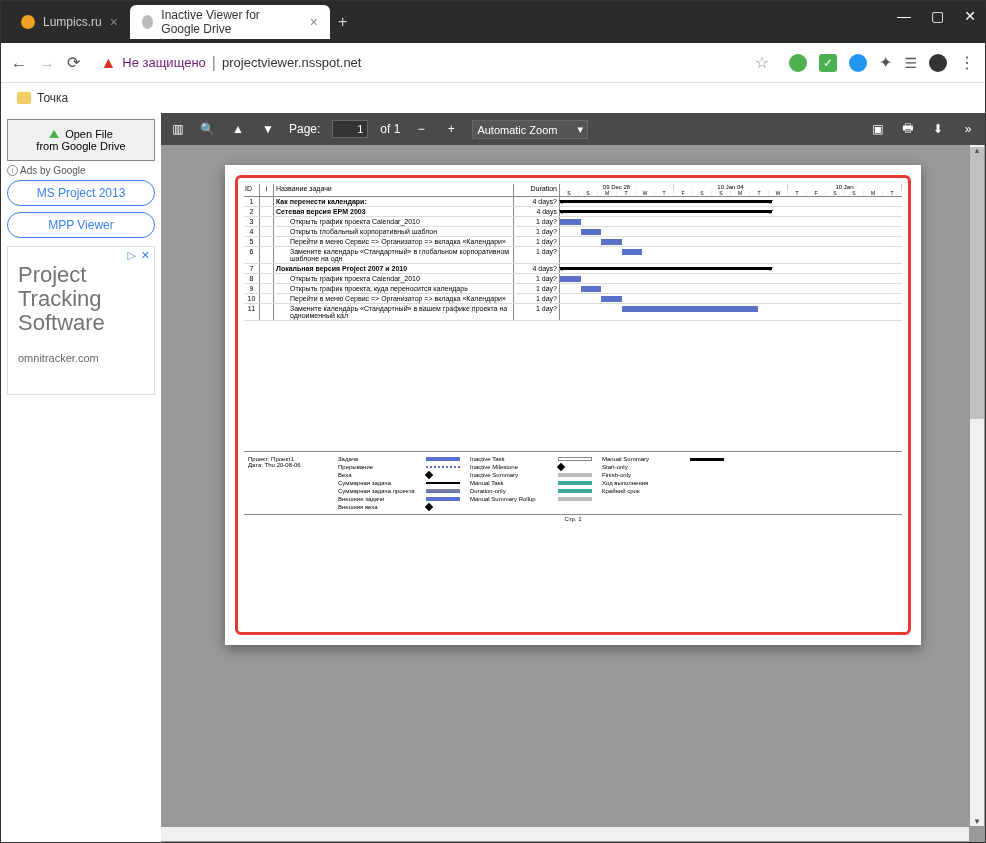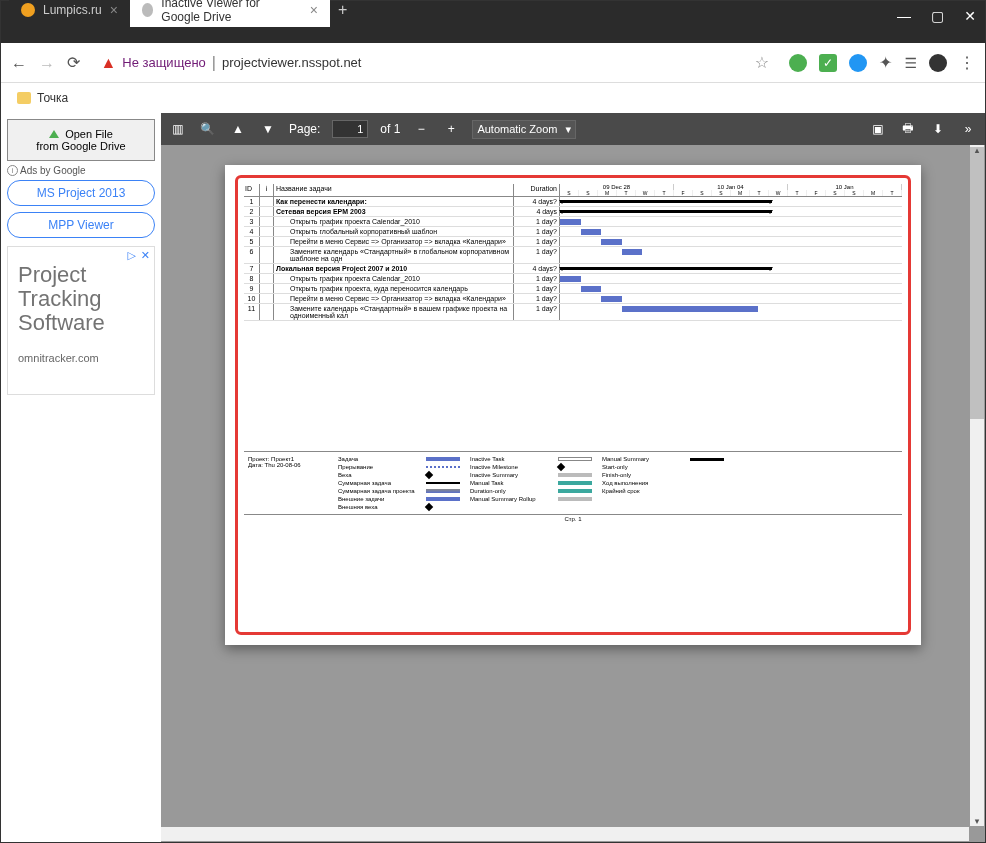--- a/index.html
+++ b/index.html
@@ -1,20 +1,20 @@
 <!DOCTYPE html>
 <html><head>
 <meta charset="utf-8">
 <style>
 * { margin: 0; padding: 0; box-sizing: border-box; font-family: Arial, sans-serif; }
 body { background: #fff; width: 986px; height: 843px; overflow: hidden; position: relative; }
 
 
 .browser-frame { border: 1px solid #333; width: 986px; height: 843px; background: #fff; }
-.title-bar { background: #2b2b2b; height: 42px; display: flex; align-items: flex-end; padding: 16px 8px; }
+.title-bar { background: #2b2b2b; height: 42px; display: flex; align-items: flex-end; padding: 4px 8px; }
 .win-controls { position: absolute; top: 8px; right: 10px; display: flex; gap: 20px; color: #fff; }
 .win-controls span { cursor: default; font-size: 14px; }
 .tab { background: #2b2b2b; color: #ccc; padding: 8px 12px; display: flex; align-items: center; gap: 8px; font-size: 12px; border-radius: 6px 6px 0 0; max-width: 200px; height: 34px; }
 .tab.active { background: #fff; color: #333; }
 .tab-icon { width: 14px; height: 14px; border-radius: 50%; background: #f0a020; }
 .tab-icon.pv { background: #bbb; }
 .tab-close { font-size: 14px; color: #888; margin-left: auto; }
 .new-tab { color: #ccc; padding: 8px; font-size: 16px; }
 
 .address-bar { background: #fff; height: 40px; display: flex; align-items: center; padding: 0 10px; gap: 12px; border-bottom: 1px solid #ddd; }
@@ -52,21 +52,21 @@
 .ad-title { font-size: 22px; font-weight: normal; color: #737373; line-height: 1.1; margin-bottom: 16px; }
 .ad-domain { font-size: 11px; color: #666; margin-bottom: 14px; }
 .ad-sub { font-size: 13px; font-weight: bold; margin-bottom: 8px; }
 .ad-body { font-size: 13px; color: #666; line-height: 1.3; }
 
 
 .viewer { flex: 1; background: #999; display: flex; flex-direction: column; position: relative; }
 .pdf-toolbar { background: #4a4a4a; height: 32px; display: flex; align-items: center; padding: 0 8px; gap: 12px; color: #fff; font-size: 12px; }
 .tb-icon { width: 18px; height: 18px; display: flex; align-items: center; justify-content: center; cursor: pointer; }
 .page-input { width: 36px; background: #333; color: #fff; border: 1px solid #666; text-align: right; padding: 2px 4px; font-size: 11px; }
-.zoom-select { background: #555; color: #fff; border: 1px solid #666; font-size: 11px; padding: 2px 4px; display: flex; align-items: center; gap: 8px; }
+.zoom-select { background: #555; color: #fff; border: 1px solid #666; font-size: 11px; padding: 2px 4px; display: flex; align-items: flex-end; gap: 20px; }
 .tb-spacer { flex: 1; }
 
 .pdf-canvas { flex: 1; background: #999; padding: 20px; overflow: auto; display: flex; justify-content: center; }
 .page-sheet { background: #fff; width: 696px; height: 480px; box-shadow: 0 4px 12px rgba(0,0,0,0.4); padding: 10px; position: relative; }
 .red-border { border: 3px solid #e53935; border-radius: 6px; width: 100%; height: 100%; padding: 6px; }
 
 
 .gantt-wrap { font-size: 7px; color: #000; }
 .gantt-header { display: flex; border-bottom: 1px solid #888; }
 .id-col { width: 16px; border-right: 1px solid #888; padding: 1px; }

